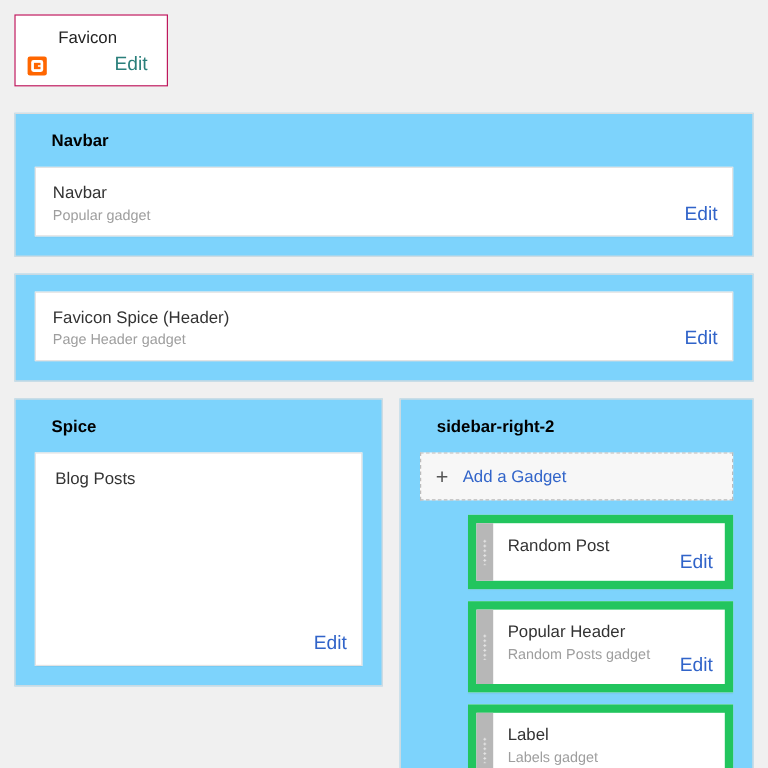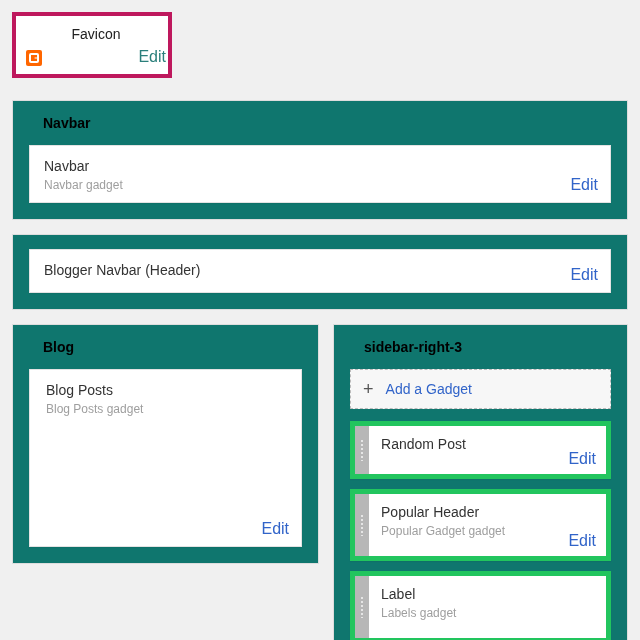--- a/index.html
+++ b/index.html
@@ -5,24 +5,24 @@
   * { box-sizing: border-box; margin: 0; padding: 0; }
   body {
     background: #f0f0f0;
     font-family: Arial, Helvetica, sans-serif;
     width: 640px;
     height: 640px;
     overflow: hidden;
   }
   .canvas { padding: 12px; }
   .favicon-card {
-    width: 160px;
-    background: #fff;
-    border: 4px solid #be185d;
-    padding: 10px 2px 8px 10px;
+    width: 128px;
+    background: #fff;
+    border: 1px solid #be185d;
+    padding: 10px 16px 8px 10px;
     position: relative;
     margin-bottom: 22px;
   }
   .favicon-title { font-size: 14px; color: #222; text-align: center; margin-bottom: 6px; }
   .favicon-footer { display: flex; justify-content: space-between; align-items: flex-end; }
   .favicon-icon {
     width: 16px; height: 16px;
     background: #ff6600;
     border-radius: 2px;
     position: relative;
@@ -40,21 +40,21 @@
     position: absolute;
     left: 5px; top: 5px;
     width: 6px; height: 6px;
     background: #ff6600;
     clip-path: polygon(0 0, 100% 0, 100% 40%, 60% 40%, 60% 60%, 100% 60%, 100% 100%, 0 100%);
   }
   .edit-link { font-size: 16px; color: #3164c9; cursor: pointer; }
   .favicon-card .edit-link { color: #2a7f7b; }
 
   .section {
-    background: #0f766e;
+    background: #7dd3fc;
     border: 1px solid #ddd;
     padding: 14px 16px 16px 16px;
     margin-bottom: 14px;
   }
   .section-title {
     font-size: 14px;
     font-weight: bold;
     color: #000;
     margin: 0 0 14px 14px;
   }
@@ -87,23 +87,24 @@
   }
   .plus {
     font-size: 18px; line-height: 1; color: #555;
   }
   .add-gadget-label { font-size: 14px; color: #3164c9; text-align: center; }
 
   .side-gadget {
     display: flex;
     margin-bottom: 10px;
     background: #fff;
-    border: 5px solid #22c55e;
+    border: 7px solid #22c55e;
     box-shadow: 0 1px 1px rgba(0,0,0,0.05);
     position: relative;
+    margin-left: 40px;
   }
   .drag-handle {
     width: 14px;
     background: #b7b7b7;
     display: flex;
     align-items: center;
     justify-content: center;
     cursor: move;
   }
   .dots {
@@ -124,47 +125,47 @@
     <div class="favicon-footer">
       <div class="favicon-icon"></div>
       <span class="edit-link">Edit</span>
     </div>
   </div>
 
   <div class="section">
     <div class="section-title">Navbar</div>
     <div class="gadget">
       <div class="gadget-title">Navbar</div>
-      <div class="gadget-sub">Navbar gadget</div>
+      <div class="gadget-sub">Popular gadget</div>
       <span class="edit-link">Edit</span>
     </div>
   </div>
 
   <div class="section">
     <div class="gadget">
-      <div class="gadget-title">Blogger Navbar (Header)</div>
+      <div class="gadget-title">Favicon Spice (Header)</div>
+      <div class="gadget-sub">Page Header gadget</div>
       <span class="edit-link">Edit</span>
     </div>
   </div>
 
   <div class="columns">
     <div class="col-main">
       <div class="section main">
-        <div class="section-title">Blog</div>
+        <div class="section-title">Spice</div>
         <div class="gadget">
           <div class="gadget-title">Blog Posts</div>
-          <div class="gadget-sub">Blog Posts gadget</div>
           <span class="edit-link">Edit</span>
         </div>
       </div>
     </div>
 
     <div class="col-side">
       <div class="section">
-        <div class="section-title">sidebar-right-3</div>
+        <div class="section-title">sidebar-right-2</div>
 
         <div class="add-gadget">
           <span class="plus">+</span>
           <span class="add-gadget-label">Add a Gadget</span>
         </div>
 
         <div class="side-gadget">
           <div class="drag-handle">
               <div class="dots"></div>
             </div>
@@ -173,21 +174,21 @@
           </div>
           <span class="edit-link">Edit</span>
         </div>
 
         <div class="side-gadget">
           <div class="drag-handle">
               <div class="dots"></div>
             </div>
           <div class="side-gadget-body">
             <div class="gadget-title">Popular Header</div>
-            <div class="gadget-sub">Popular Gadget gadget</div>
+            <div class="gadget-sub">Random Posts gadget</div>
           </div>
           <span class="edit-link">Edit</span>
         </div>
 
         <div class="side-gadget">
           <div class="drag-handle">
               <div class="dots"></div>
             </div>
           <div class="side-gadget-body">
             <div class="gadget-title">Label</div>

